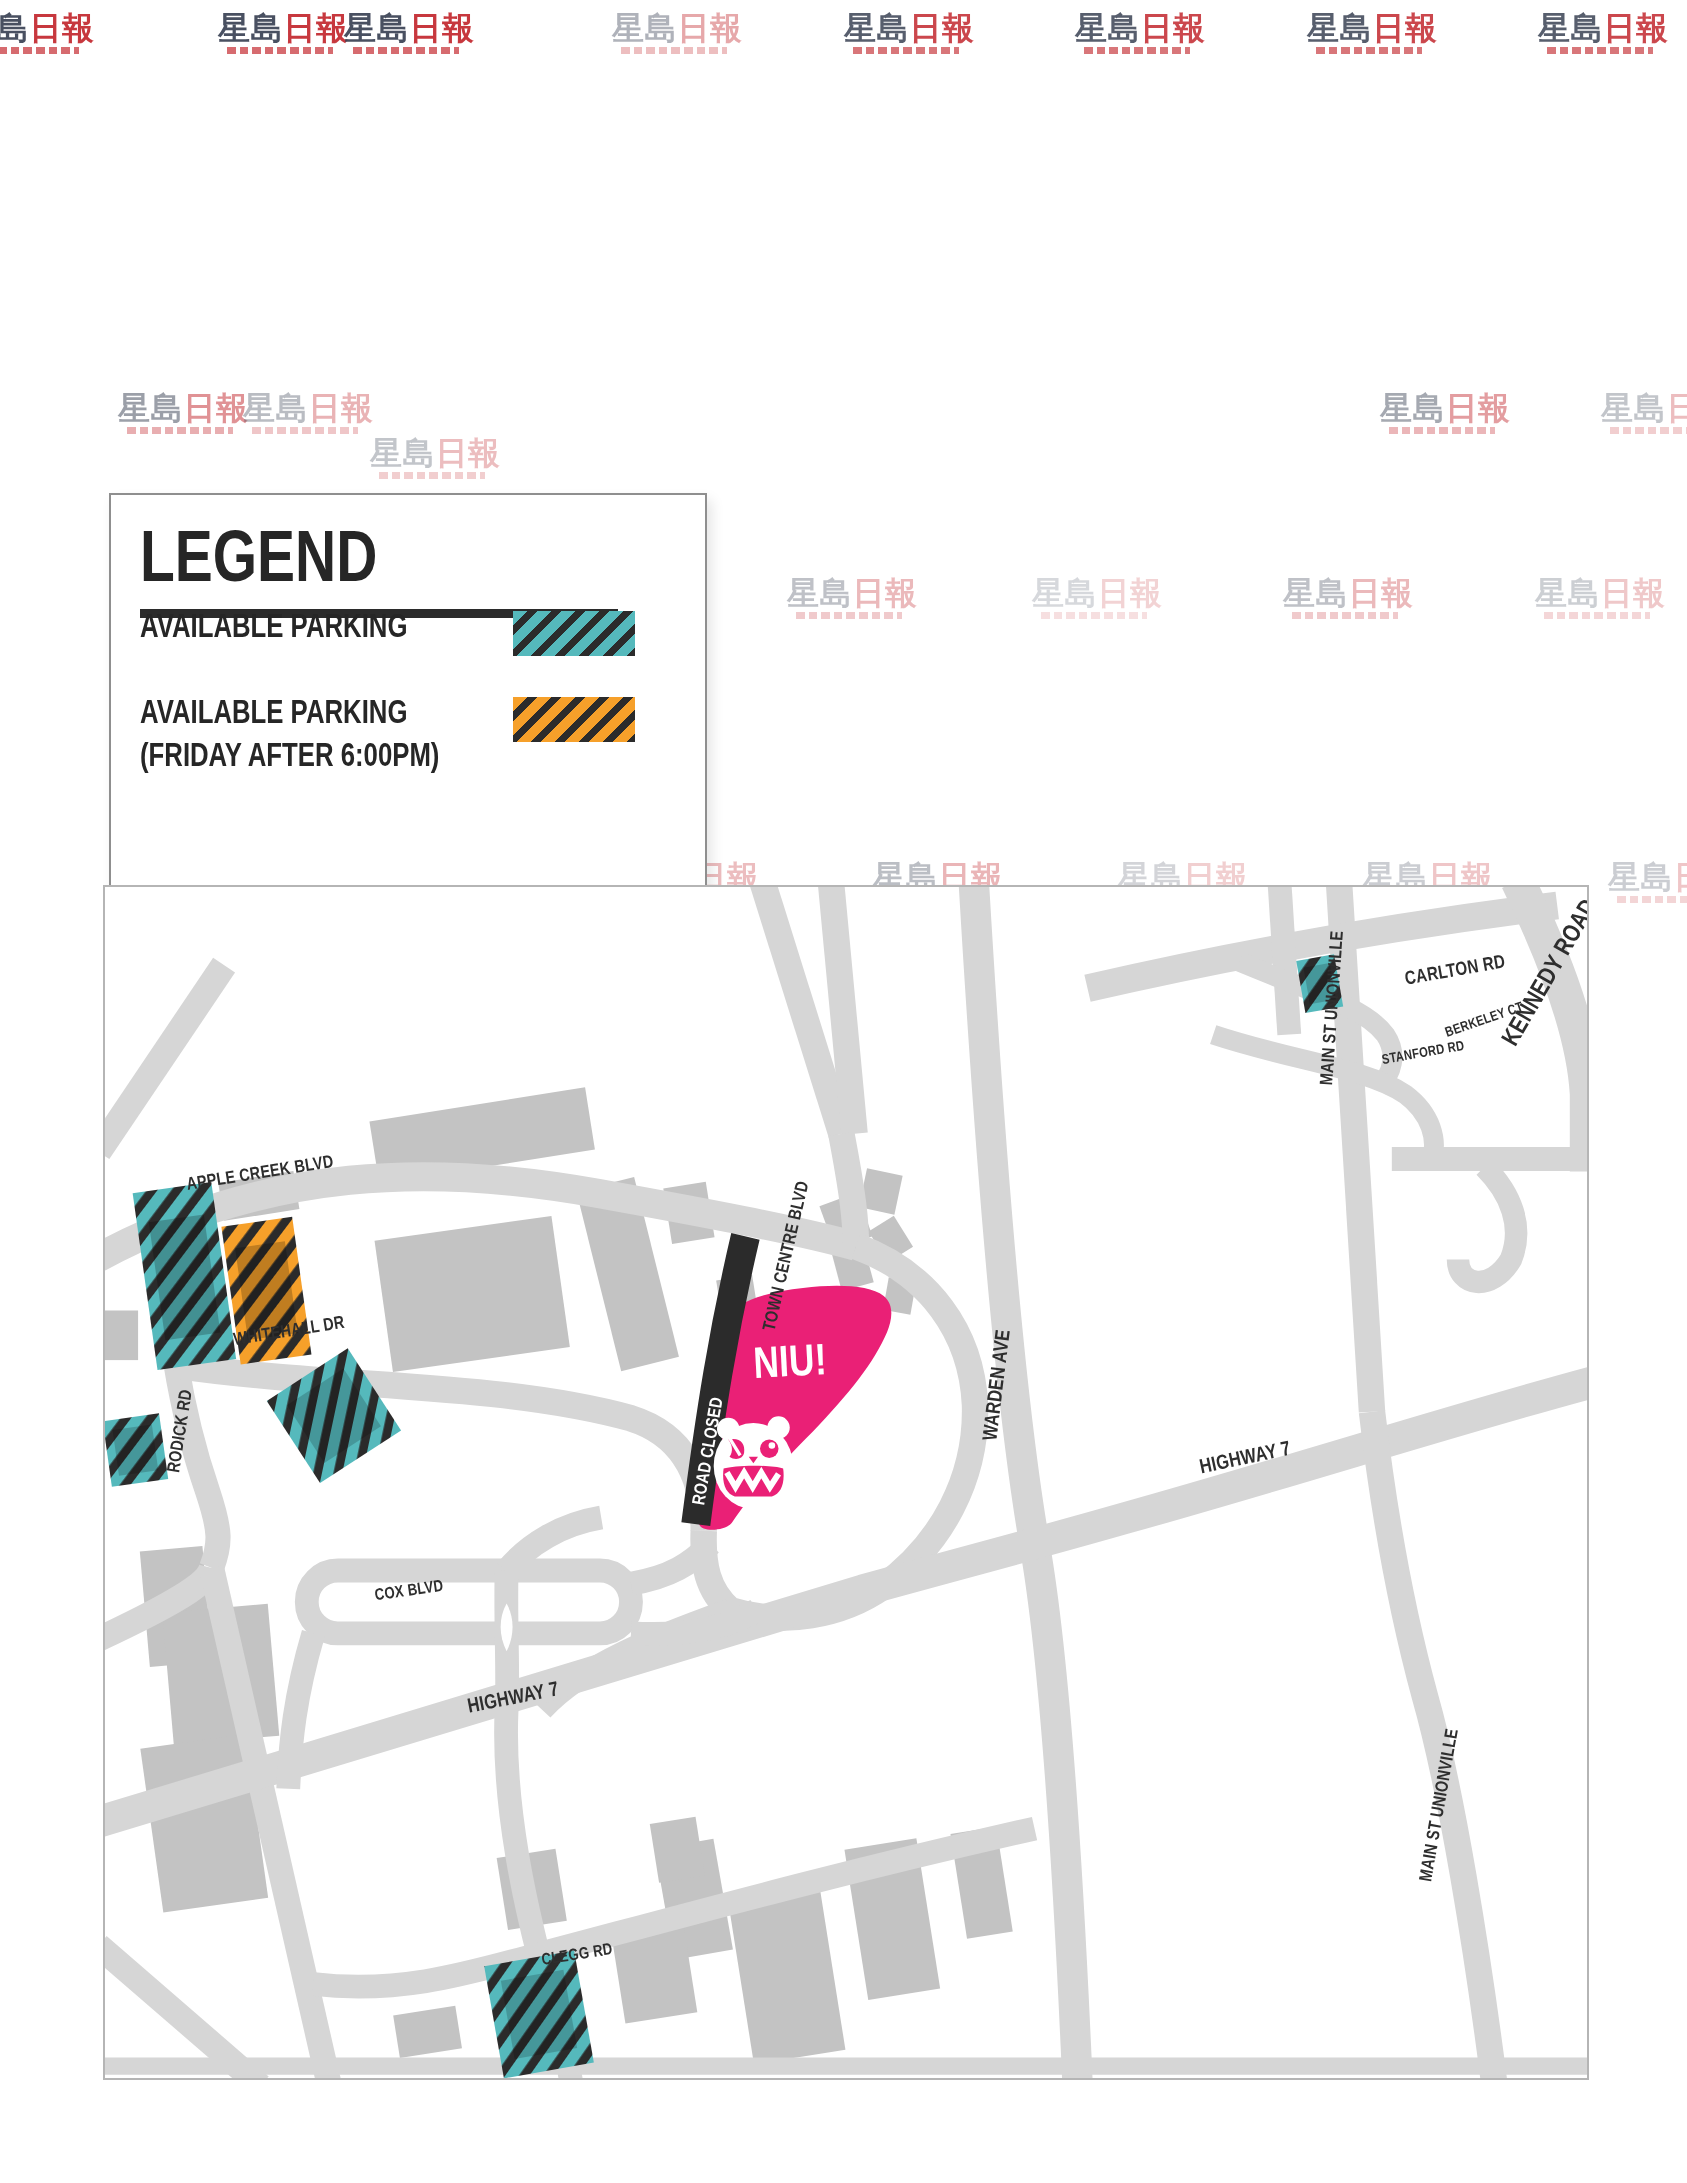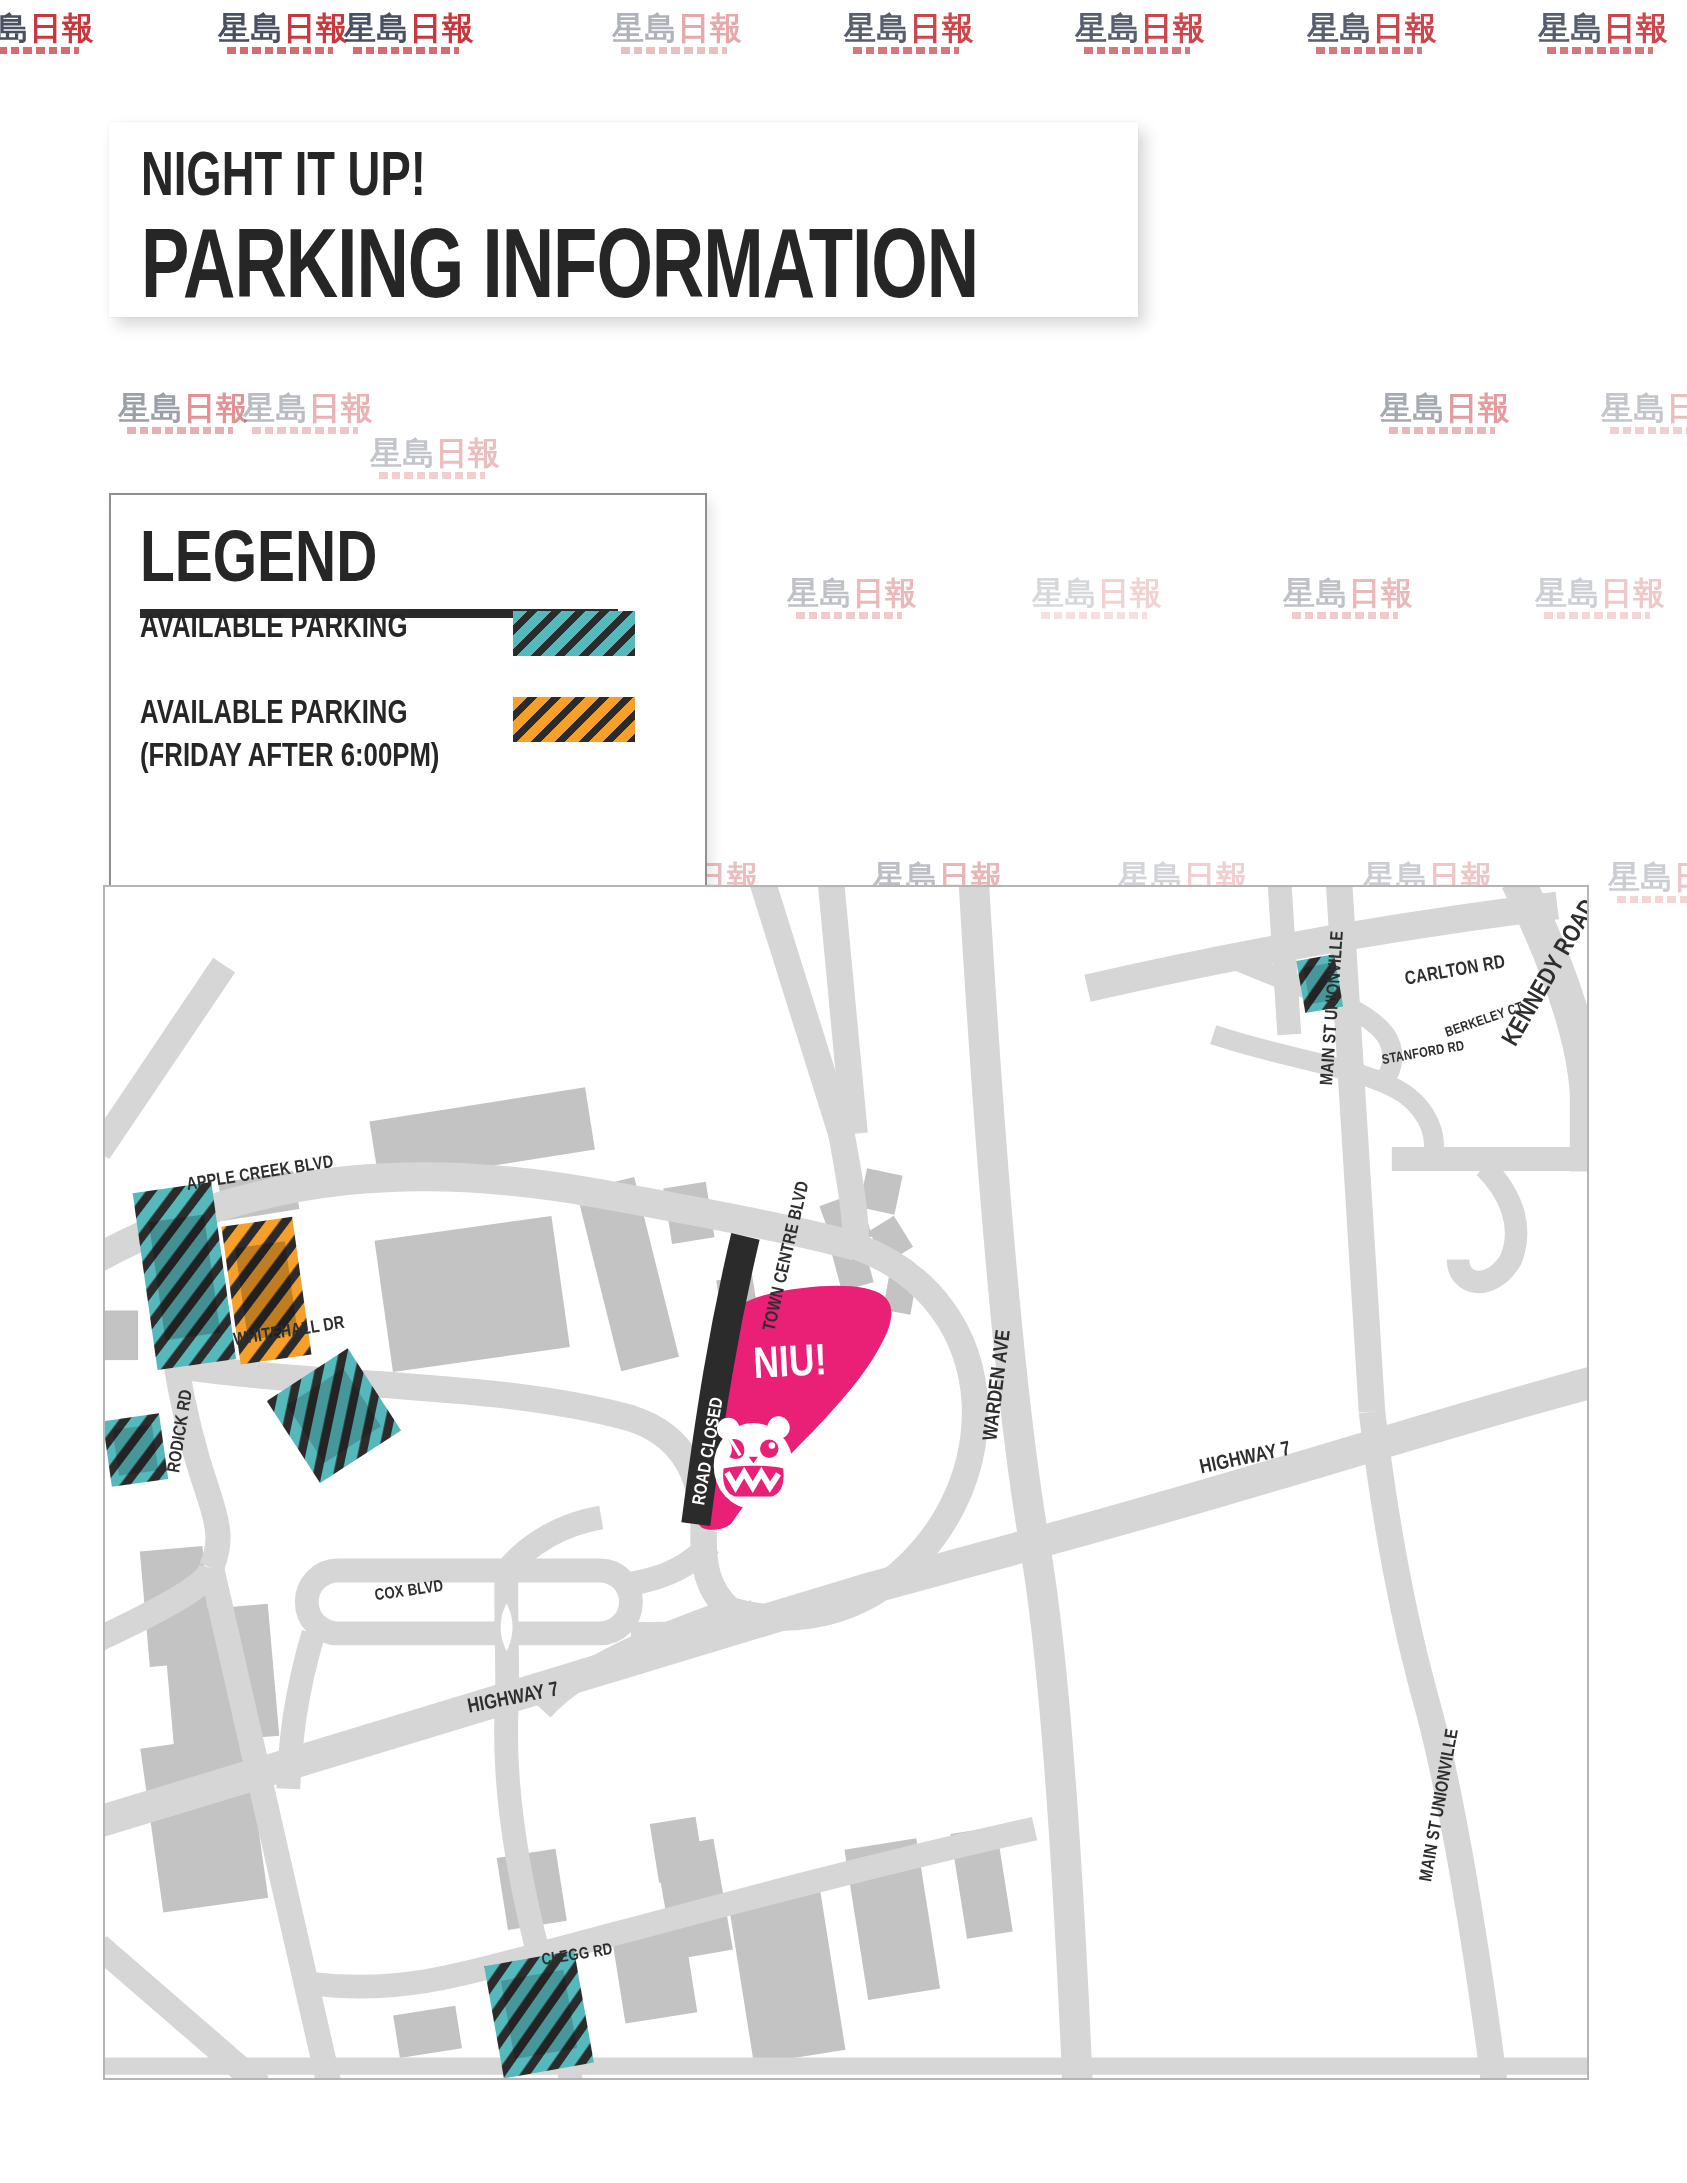--- a/index.html
+++ b/index.html
@@ -156,24 +156,20 @@
       <div class="wm" style="left: 1363px; top: 861px; opacity: 0.26;">
         <div class="wm-main"><span class="wm-a">星島</span><span class="wm-b">日報</span></div>
         <div class="wm-sub"></div>
       </div>
       <div class="wm" style="left: 1608px; top: 861px; opacity: 0.26;">
         <div class="wm-main"><span class="wm-a">星島</span><span class="wm-b">日報</span></div>
         <div class="wm-sub"></div>
       </div>
     </div>
 
-  <div class="title-box">
-    <div class="title-line1">NIGHT IT UP!</div>
-    <div class="title-line2">PARKING INFORMATION</div>
-  </div>
 
   <div class="legend-box">
     <div class="legend-heading">LEGEND</div>
     <div class="legend-divider"></div>
     <div class="legend-label li1-label">
       <span>AVAILABLE PARKING</span>
     </div>
     <div class="legend-swatch sw-teal"></div>
     <div class="legend-label li2-label">
       <div>AVAILABLE PARKING</div>

